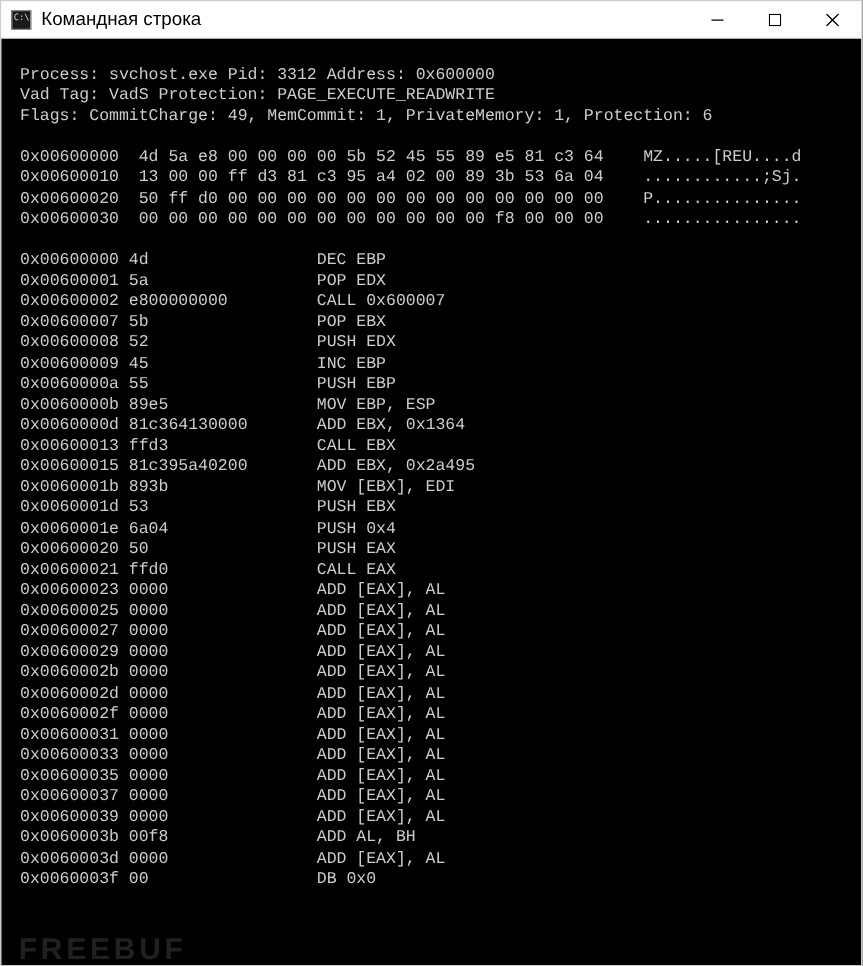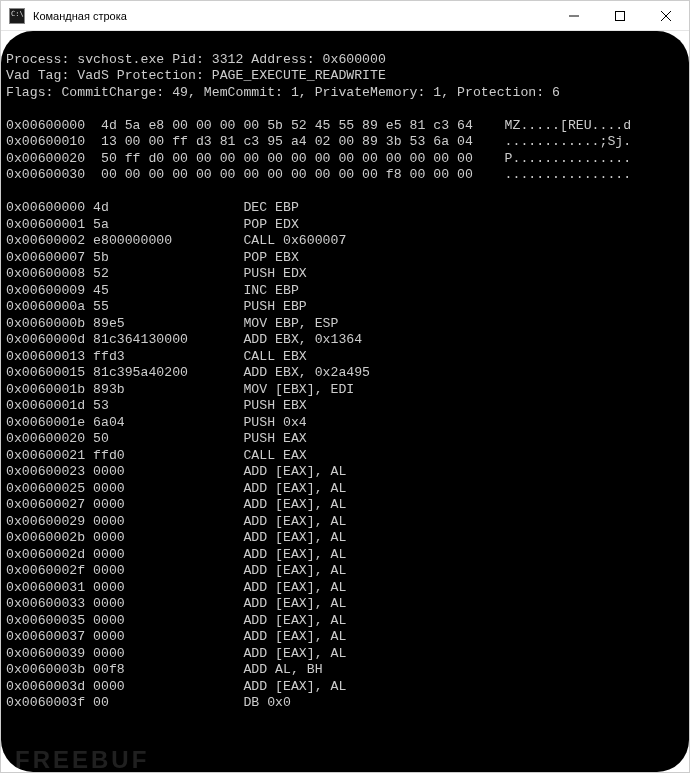--- a/index.html
+++ b/index.html
@@ -32,49 +32,48 @@
     color: #ddd;
     font-size: 7px;
     position: absolute;
     top: 1px;
     left: 1px;
     font-family: Consolas, monospace;
   }
   .titlebar .title {
     flex: 1;
     font-family: "Segoe UI", Tahoma, sans-serif;
-    font-size: 11px;
+    font-size: 15px;
     color: #000;
     padding-left: 2px;
   }
   .titlebar .buttons { display: flex; height: 100%; }
   .titlebar .btn {
     width: 46px;
     height: 100%;
     display: flex;
     align-items: center;
     justify-content: center;
     font-family: "Segoe UI", sans-serif;
     font-size: 10px;
     color: #000;
   }
   .titlebar .btn svg { stroke: #000; stroke-width: 1; fill: none; }
   .console {
     background: #000;
     color: #ccc;
     width: 100%;
     height: calc(100% - 30px);
-    padding: 4px 6px 6px 5px;
+    padding: 4px 6px 6px 15px;
     font-size: 13.2px;
     line-height: 16.5px;
     white-space: pre;
     overflow: hidden;
     font-family: Consolas, "Courier New", monospace;
     position: relative;
-    border-radius: 32px;
   }
   .watermark {
     position: absolute;
     left: 14px;
     bottom: 4px;
     font-family: Arial, sans-serif;
     font-size: 24px;
     font-weight: 700;
     letter-spacing: 3px;
     color: rgba(180,180,180,0.18);

